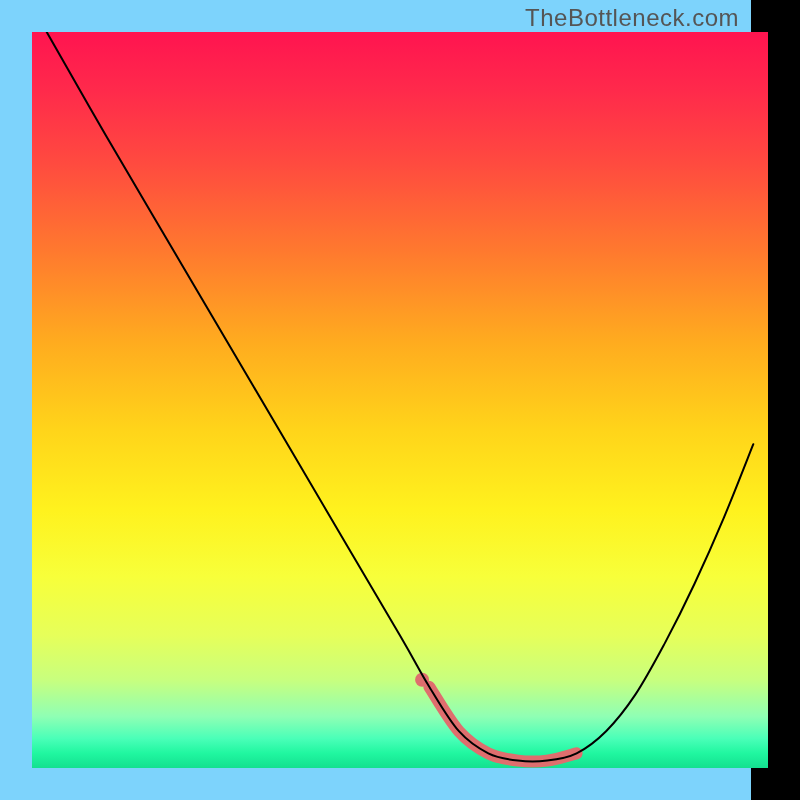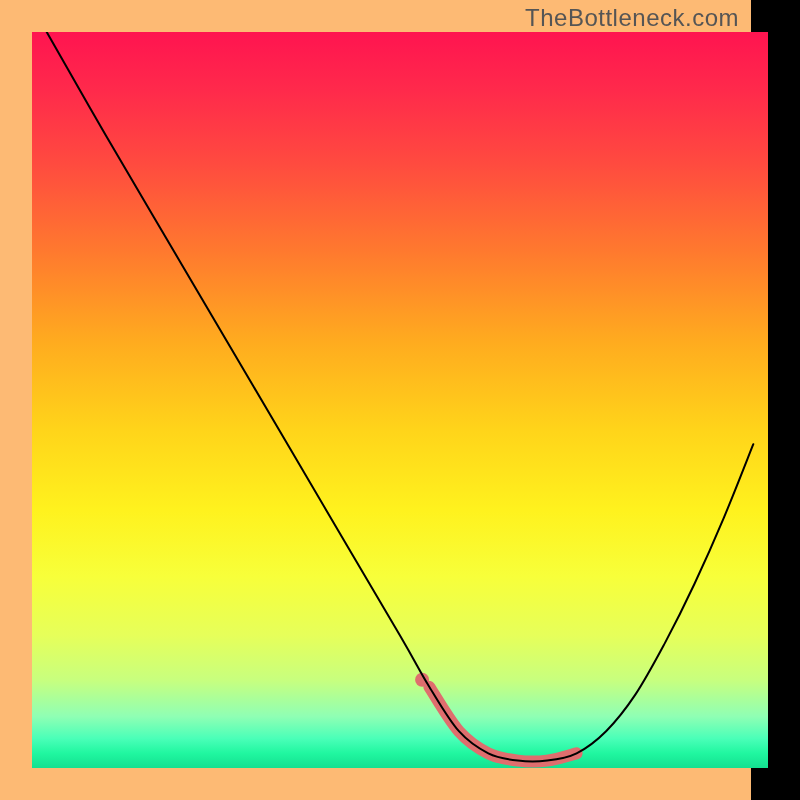--- a/index.html
+++ b/index.html
@@ -8,21 +8,21 @@
     width: 800px;
     height: 800px;
     background: #000;
     overflow: hidden;
     font-family: Arial, Helvetica, sans-serif;
   }
   .frame {
     position: relative;
     width: 751px;
     height: 800px;
-    background: #fdba74;
+    background: #7dd3fc;
   }
   .watermark {
     position: absolute;
     top: 4px;
     right: 12px;
     color: #555;
     font-size: 24px;
     font-weight: 500;
     letter-spacing: 0.5px;
     z-index: 10;

